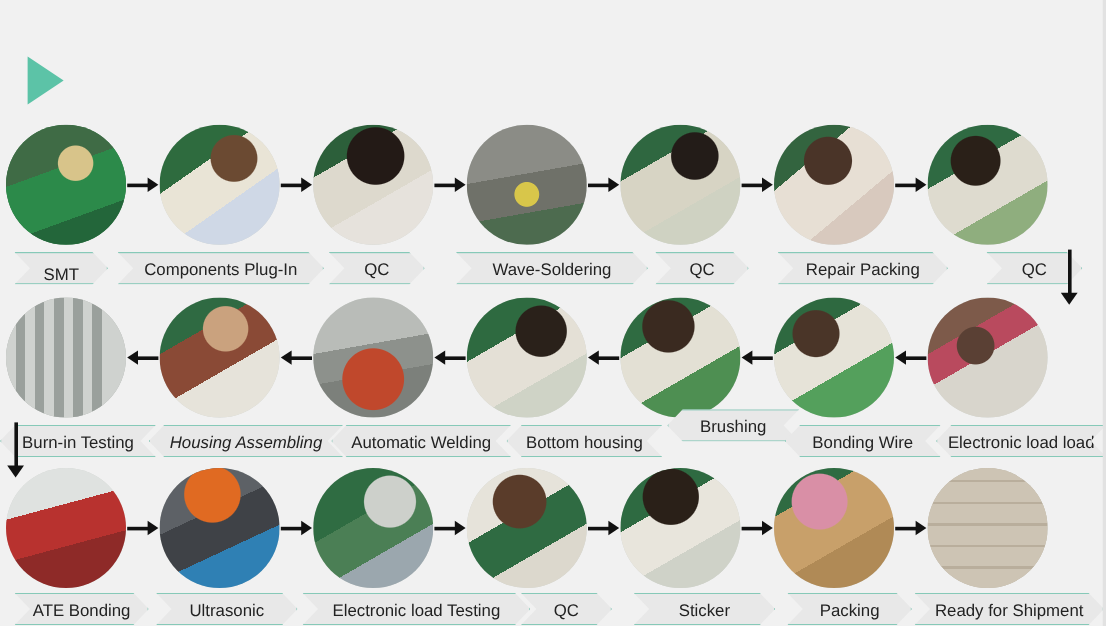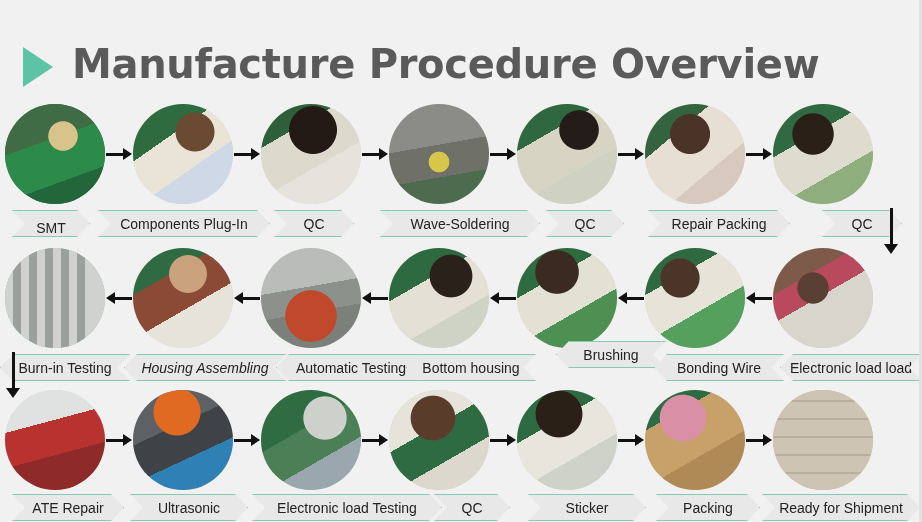--- a/index.html
+++ b/index.html
@@ -132,21 +132,20 @@
       repeating-linear-gradient(0deg,#cdc4b4 0 16px,#b9ae9c 16px 18px),
       #c4baa8;}
 </style>
 </head>
 <body>
 
 <div id="stage">
 
   <div class="title-bar">
     <div class="tri"></div>
-    <div class="title-text">Manufacture Procedure Overview</div>
   </div>
 
   <div class="row" id="row-1">
       <div class="circle" style="left: 5px; top: 104px;">
         <div class="ph p-smt"></div>
       </div>
       <div class="arr r" style="left: 106px; top: 148px;">
         <div class="shaft"></div>
         <div class="head"></div>
       </div>
@@ -232,30 +231,30 @@
         <span>Housing Assembling</span>
       </div>
       <div class="circle" style="left: 261px; top: 248px;">
         <div class="ph p-glue"></div>
       </div>
       <div class="arr l" style="left: 362px; top: 292px;">
         <div class="shaft"></div>
         <div class="head"></div>
       </div>
       <div class="lbl l" style="left: 276px; width: 150px; top: 354px;">
-        <span>Automatic Testing</span>
+        <span>Automatic Welding</span>
       </div>
       <div class="circle" style="left: 389px; top: 248px;">
         <div class="ph p-bot"></div>
       </div>
       <div class="arr l" style="left: 490px; top: 292px;">
         <div class="shaft"></div>
         <div class="head"></div>
       </div>
-      <div class="lbl l" style="left: 406px; width: 130px; top: 354px;">
+      <div class="lbl l" style="left: 422px; width: 130px; top: 354px;">
         <span>Bottom housing</span>
       </div>
       <div class="circle" style="left: 517px; top: 248px;">
         <div class="ph p-brush"></div>
       </div>
       <div class="arr l" style="left: 618px; top: 292px;">
         <div class="shaft"></div>
         <div class="head"></div>
       </div>
       <div class="lbl l" style="left: 556px; width: 110px; top: 341px;">
@@ -280,21 +279,21 @@
     </div>
   <div class="row" id="row-3">
       <div class="circle" style="left: 5px; top: 390px;">
         <div class="ph p-ate"></div>
       </div>
       <div class="arr r" style="left: 106px; top: 434px;">
         <div class="shaft"></div>
         <div class="head"></div>
       </div>
       <div class="lbl r" style="left: 12px; width: 112px; top: 494px;">
-        <span>ATE Repair</span>
+        <span>ATE Bonding</span>
       </div>
       <div class="circle" style="left: 133px; top: 390px;">
         <div class="ph p-ultra"></div>
       </div>
       <div class="arr r" style="left: 234px; top: 434px;">
         <div class="shaft"></div>
         <div class="head"></div>
       </div>
       <div class="lbl r" style="left: 130px; width: 118px; top: 494px;">
         <span>Ultrasonic</span>

